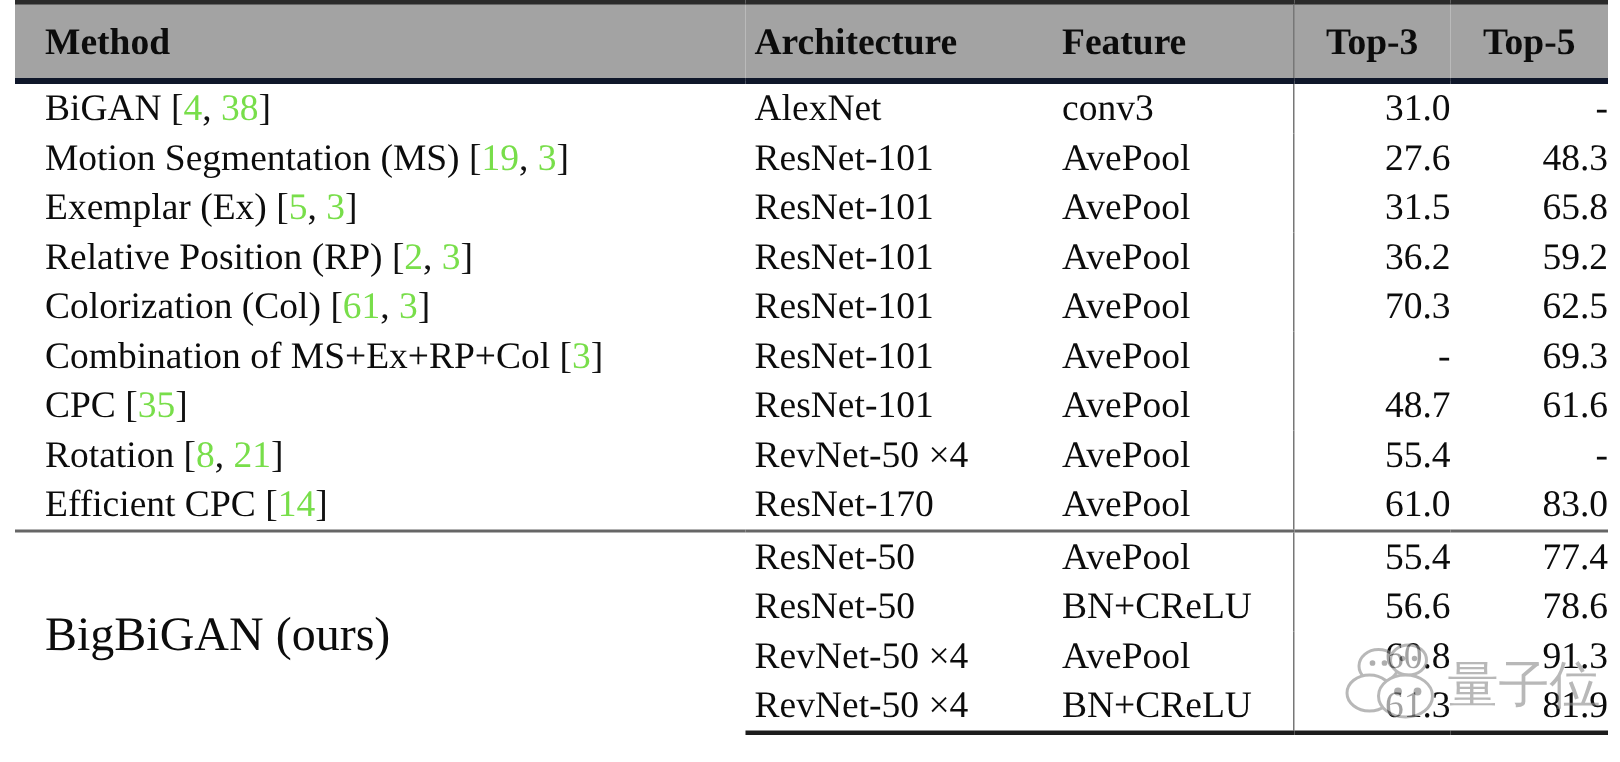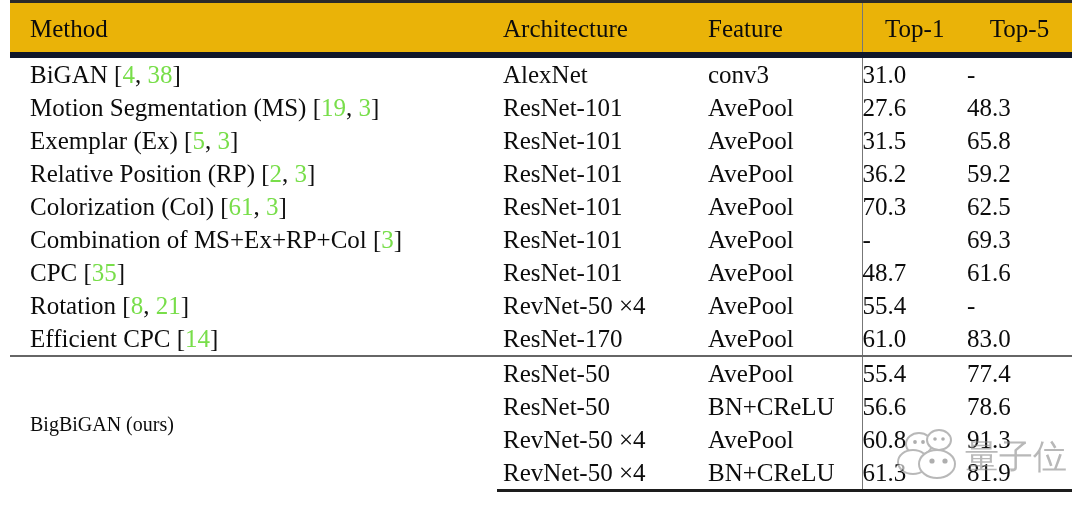--- a/index.html
+++ b/index.html
@@ -32,58 +32,58 @@
     line-height: 1;
   }
 
   table.results col.c-method   { width: 487px; }
   table.results col.c-arch     { width: 205px; }
   table.results col.c-feat     { width: 160px; }
   table.results col.c-top1     { width: 105px; }
   table.results col.c-top5     { width: 105px; }
 
   thead th {
-    font-weight: normal;
+    font-weight: bold;
     text-align: left;
     padding: 13px 0 11px 0;
     font-size: 25px;
     border-top: 1px solid #3a3a3a;
-    border-bottom: 6px solid #0f172a;
-    background: #eab308;
+    border-bottom: 4px solid #0f172a;
+    background: #a3a3a3;
   }
   thead th.head-top {
     border-top: 3px solid #2a2a2a;
   }
   thead th.num { text-align: center; }
   thead th.vsep { border-left: 1px solid #777; }
 
   tbody td {
     padding: 4px 0 4px 0;
     font-size: 25px;
     vertical-align: baseline;
     height: 33px;
     box-sizing: border-box;
   }
-  tbody td.num { text-align: left; }
+  tbody td.num { text-align: right; }
   tbody td.vsep { border-left: 1px solid #777; }
 
   tbody tr.section-start td { border-top: 2px solid #666; }
   tbody tr.last-row td { border-bottom: 3px solid #1d1d1d; }
 
   .pad-l { padding-left: 20px; }
   .pad-arch { padding-left: 6px; }
   .pad-feat { padding-left: 6px; }
 
   .cite { color: #78de4a; }
   .brk  { color: #111; }
 
   .ours-label {
     vertical-align: middle;
     padding-left: 20px;
-    font-size: 20px;
+    font-size: 32px;
   }
 
   
   .watermark {
     position: absolute;
     left: 893px;
     top: 424px;
     width: 185px;
     height: 62px;
     pointer-events: none;
@@ -101,21 +101,21 @@
         <col class="c-arch">
         <col class="c-feat">
       <col class="c-top1">
         <col class="c-top5">
     </colgroup>
     <thead>
       <tr>
         <th class="head-top pad-l">Method</th>
         <th class="head-top pad-arch">Architecture</th>
         <th class="head-top pad-feat">Feature</th>
-        <th class="head-top num vsep">Top-1</th>
+        <th class="head-top num vsep">Top-3</th>
         <th class="head-top num">Top-5</th>
       </tr>
     </thead>
     <tbody id="body-main">
         <tr>
           <td class="pad-l">BiGAN <span class="brk">[</span><span class="cite">4</span><span class="brk">, </span><span class="cite">38</span><span class="brk">]</span></td>
           <td class="pad-arch">AlexNet</td>
           <td class="pad-feat">conv3</td>
           <td class="num vsep">31.0</td>
           <td class="num">-</td>

